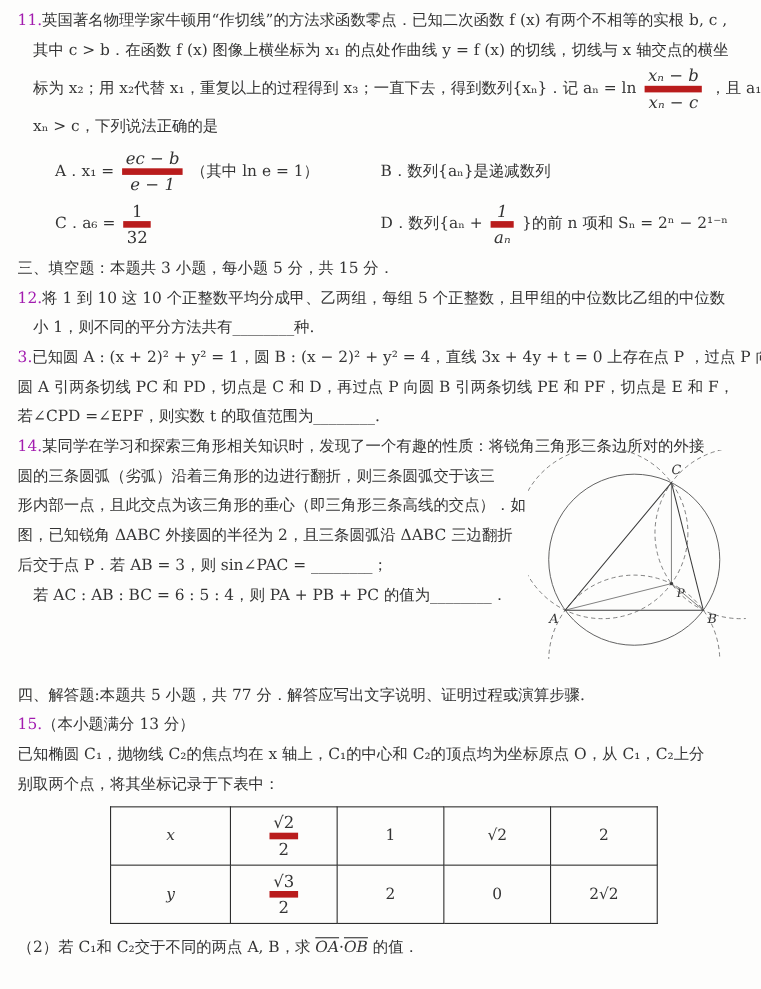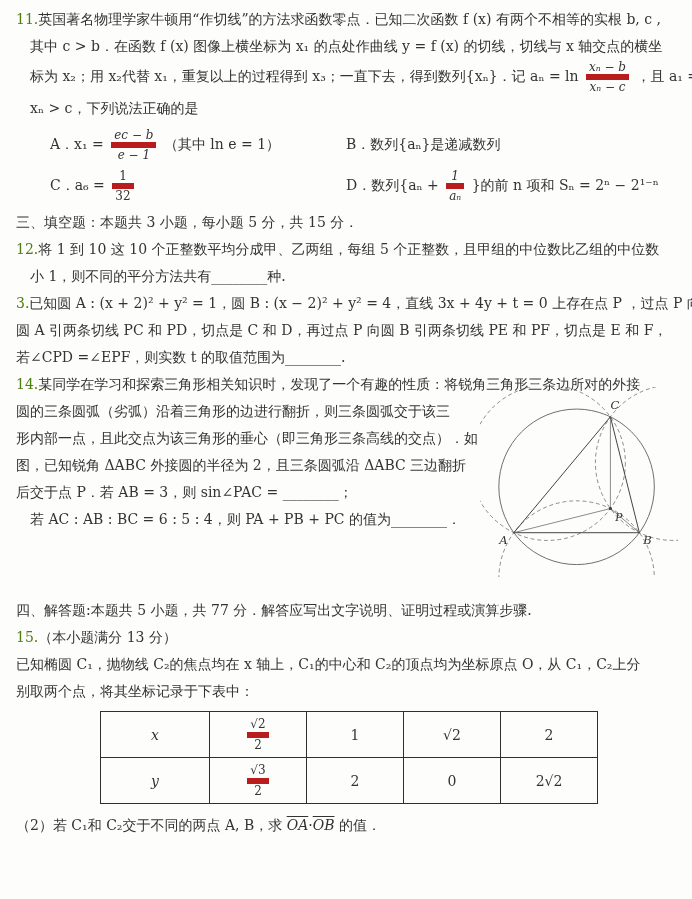--- a/index.html
+++ b/index.html
@@ -4,24 +4,24 @@
 <style>
   html,body { margin:0; padding:0; background:#ffffff; }
   .page {
     width:692px; height:899px; box-sizing:border-box;
     background:#fdfdfc; color:#333;
     font-family:"DejaVu Serif","Liberation Serif",serif;
     font-size:14px; padding:6px 12px 0 16px; overflow:hidden; position:relative;
   }
   .line { line-height:27px; white-space:nowrap; }
   .indent { padding-left:14px; }
-  .qnum { color:#4d7c0f; }
+  .qnum { color:#a21caf; }
   .frac {
     display:inline-block; vertical-align:middle; text-align:center;
-    font-size:12px; line-height:1.2; margin:0 3px; font-style:italic;
+    font-size:15px; line-height:1.2; margin:0 3px; font-style:italic;
   }
   .frac .den { border-top:6px solid #b91c1c; display:block; padding:0 3px; }
   .frac .num { display:block; padding:0 3px; }
   .frac.upright { font-style:normal; }
   .opts { display:flex; align-items:center; margin-top:6px; }
   .opt-left { width:296px; margin-left:34px; white-space:nowrap; }
   .opt-right { flex:1; white-space:nowrap; }
   .sec-header { line-height:27px; margin-top:6px; white-space:nowrap; }
   .q14-wrap { position:relative; min-height:208px; }
   .q14-wrap .line { width:482px; }

